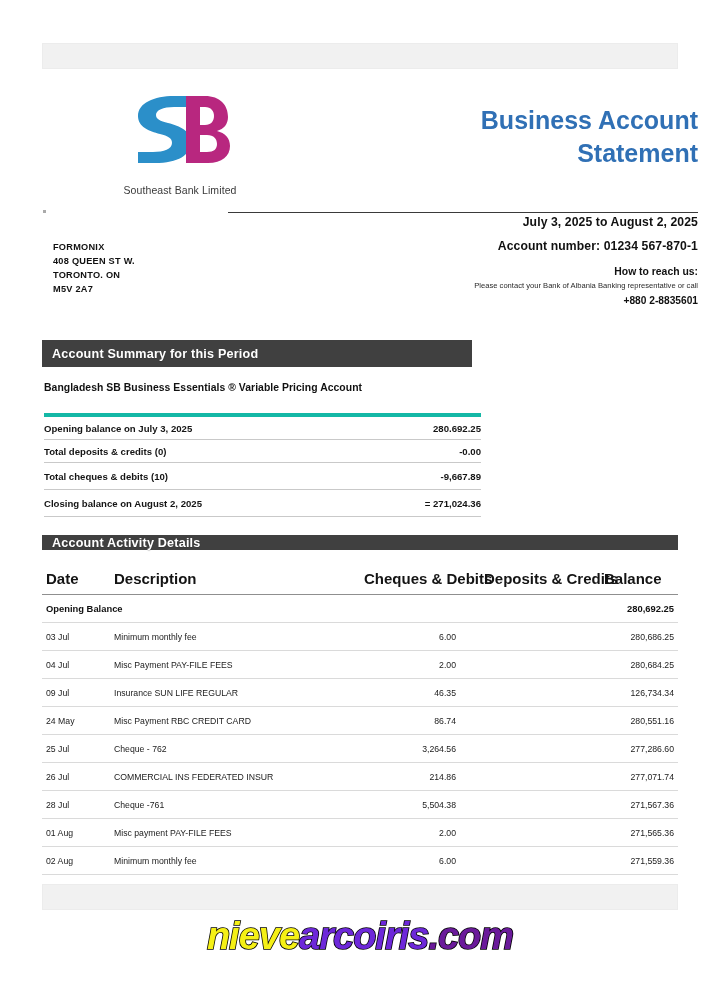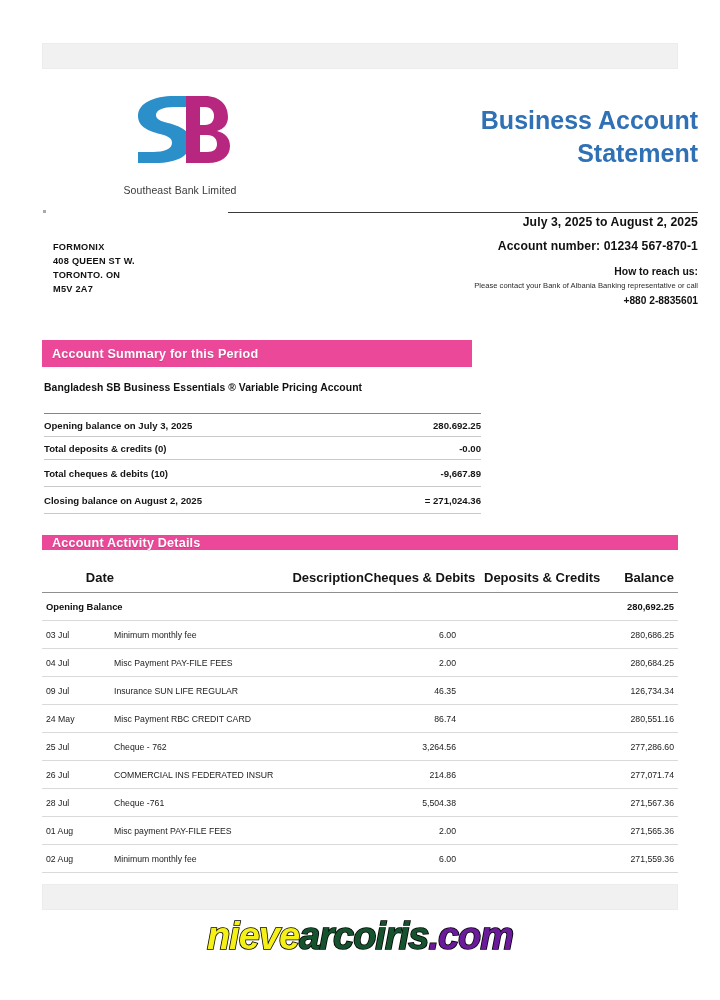--- a/index.html
+++ b/index.html
@@ -108,21 +108,21 @@
   }
   .reach-phone {
     position: absolute;
     right: 22px; top: 295px;
     font-size: 10.2px; font-weight: bold; color: #111;
   }
 
   
   .sec-bar {
     position: absolute;
-    background: #ec4899;
+    background: #404040;
     color: #ffffff;
     font-weight: bold;
     display: flex;
     align-items: center;
     padding-left: 10px;
     letter-spacing: .2px;
     text-shadow: 0 1px 1px rgba(0,0,0,.18);
   }
   .sec-summary {
     left: 42px; top: 340px;
@@ -150,37 +150,37 @@
     border-collapse: collapse;
   }
   .summary-table td {
     font-size: 9.6px;
     font-weight: bold;
     color: #141414;
     padding: 6px 0 5px 0;
     border-bottom: 1px solid #c9c9c9;
     white-space: nowrap;
   }
-  .summary-table tr:first-child td { border-top: 1px solid #14b8a6; }
+  .summary-table tr:first-child td { border-top: 4px solid #14b8a6; }
   .summary-table td.amt { text-align: right; }
   .summary-table tr.tall td { padding: 8px 0 7px 0; }
 
   
   .activity {
     position: absolute;
     left: 42px; top: 566px;
     width: 636px;
     border-collapse: collapse;
     table-layout: fixed;
   }
   .activity th {
-    font-size: 13px;
+    font-size: 15px;
     font-weight: bold;
     color: #141414;
-    text-align: right;
+    text-align: left;
     padding: 4px 0 7px 0;
     border-bottom: 1.4px solid #8f8f8f;
     white-space: nowrap;
   }
   .activity td {
     font-size: 8.7px;
     color: #1b1b1b;
     padding: 9px 0 8px 0;
     border-bottom: 1px solid #dadada;
     white-space: nowrap;
@@ -205,21 +205,21 @@
     width: 720px;
     text-align: center;
     font-size: 38px;
     font-weight: bold;
     font-style: italic;
     letter-spacing: -1px;
     white-space: nowrap;
   }
   .watermark span { -webkit-text-stroke: 1.6px #000; paint-order: stroke fill; }
   .wm-a { color: #f5f016; }
-  .wm-b { color: #14532d; }
+  .wm-b { color: #6d28d9; }
   .wm-c { color: #6a1a9a; }
 </style>
 </head>
 <body>
 
 <div class="page">
 
   <div class="band band-top"></div>
 
   <div class="logo-wrap">

